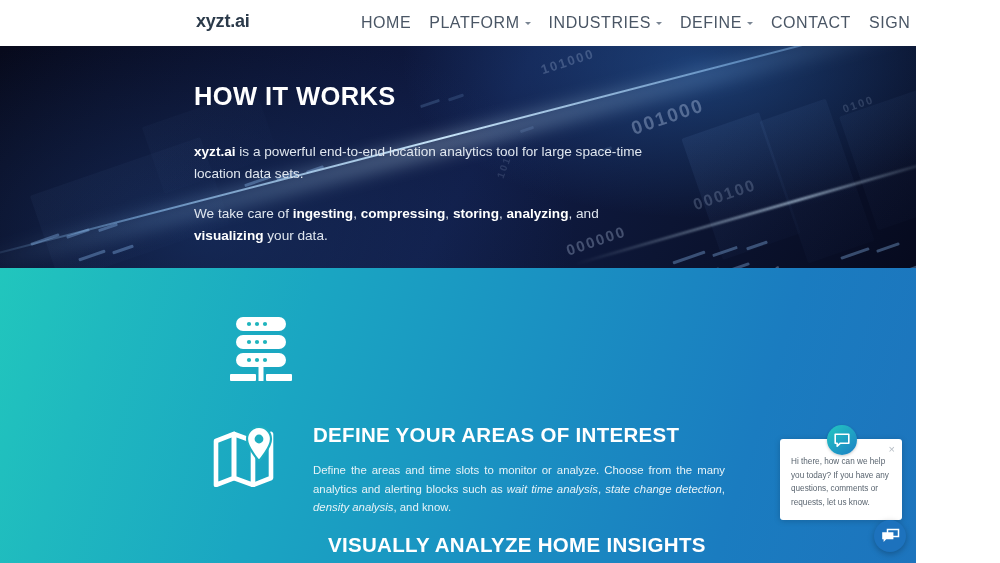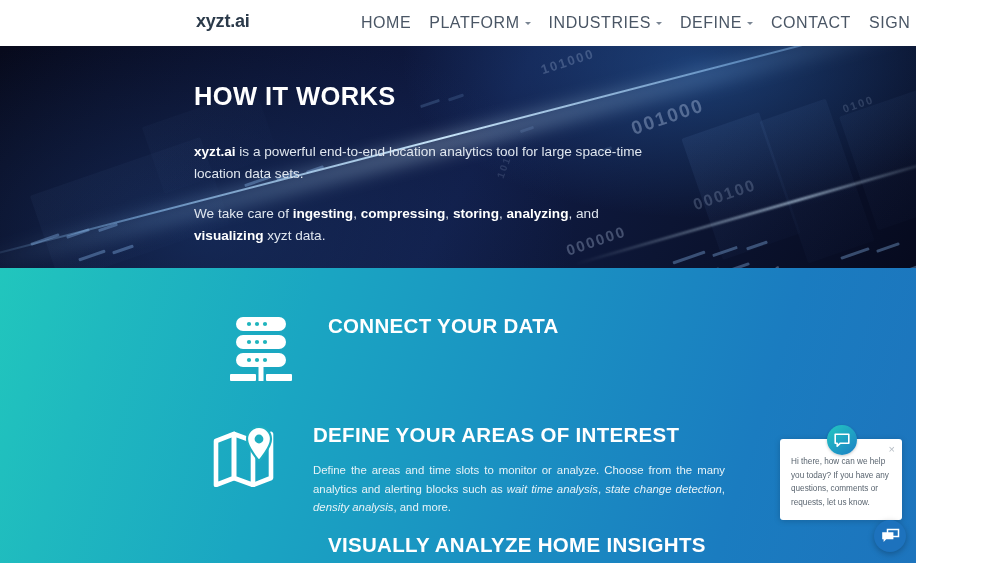--- a/index.html
+++ b/index.html
@@ -359,21 +359,21 @@
     <div class="hero-binary bin7">1010</div>
 
     <div class="hero-content">
       <h1 class="hero-title">HOW IT WORKS</h1>
 
       <p class="hero-p">
         <b>xyzt.ai</b><span> is a powerful end-to-end location analytics tool for large space-time location data sets.</span>
       </p>
 
       <p class="hero-p">
-        <span>We take care of </span><b>ingesting</b>, <b>compressing</b>, <b>storing</b>, <b>analyzing</b>, and <b>visualizing</b><span> xyzt data.</span>
+        <span>We take care of </span><b>ingesting</b>, <b>compressing</b>, <b>storing</b>, <b>analyzing</b>, and <b>visualizing</b><span> your data.</span>
       </p>
     </div>
   </section>
 
   <section class="features">
 
     <div class="feature f1">
       <div class="feature-icon">
         <svg width="62" height="66" viewBox="0 0 62 66">
           <g fill="#ffffff">
@@ -392,39 +392,38 @@
             <circle cx="19" cy="26" r="2.1"></circle>
               <circle cx="27" cy="26" r="2.1"></circle>
               <circle cx="35" cy="26" r="2.1"></circle>
             <circle cx="19" cy="44" r="2.1"></circle>
               <circle cx="27" cy="44" r="2.1"></circle>
               <circle cx="35" cy="44" r="2.1"></circle>
           </g>
         </svg>
       </div>
       <div class="feature-body">
-        <h2 class="feature-title">CONNECT YOUR DATA</h2>
       </div>
     </div>
 
     <div class="feature f2">
       <div class="feature-icon">
         <svg width="66" height="62" viewBox="0 0 66 62">
           <g fill="none" stroke="#ffffff" stroke-width="4.6" stroke-linejoin="round" stroke-linecap="round">
             <path d="M3 16 L21 9 L21 53 L3 60 Z"></path>
             <path d="M21 9 L40 16 L40 60 L21 53 Z"></path>
             <path d="M40 16 L58 9 L58 53 L40 60"></path>
           </g>
           <path d="M46 2 C39.4 2 34 7.4 34 14 C34 22.5 46 36 46 36 C46 36 58 22.5 58 14 C58 7.4 52.6 2 46 2 Z" fill="#ffffff" stroke="#1daec0" stroke-width="2.2"></path>
           <circle cx="46" cy="14" r="4.4" fill="#1daec0"></circle>
         </svg>
       </div>
       <div class="feature-body">
         <h2 class="feature-title">DEFINE YOUR AREAS OF INTEREST</h2>
-        <p class="feature-text"><span>Define the areas and time slots to monitor or analyze. Choose from the many analytics and alerting blocks such as </span><i>wait time analysis</i>, <i>state change detection</i>, <i>density analysis</i><span>, and more.</span></p>
+        <p class="feature-text"><span>Define the areas and time slots to monitor or analyze. Choose from the many analytics and alerting blocks such as </span><i>wait time analysis</i>, <i>state change detection</i>, <i>density analysis</i><span>, and know.</span></p>
       </div>
     </div>
 
     <div class="feature f3">
       <div class="feature-icon"></div>
       <div class="feature-body">
         <h2 class="feature-title">VISUALLY ANALYZE HOME INSIGHTS</h2>
       </div>
     </div>
   </section>

